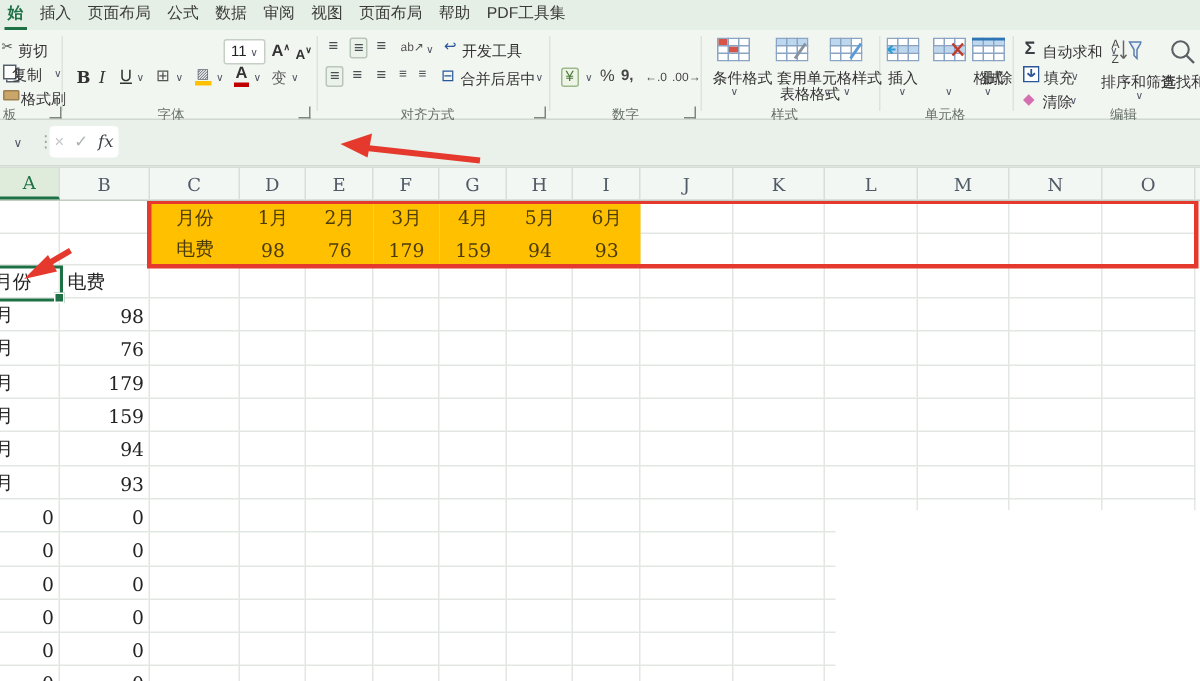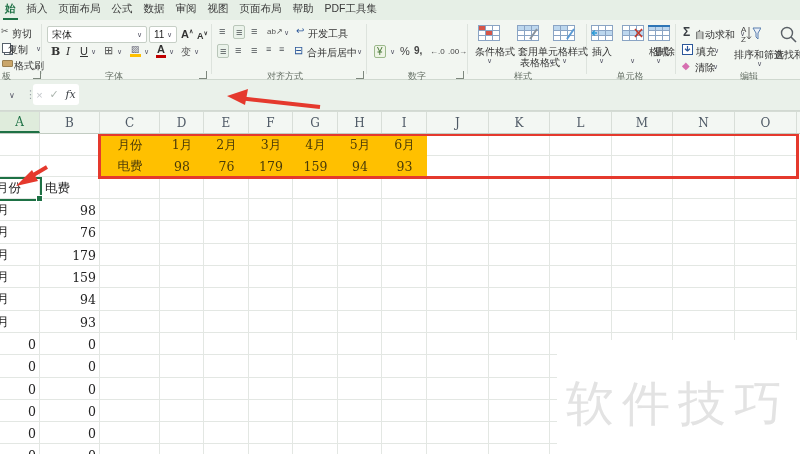--- a/index.html
+++ b/index.html
@@ -90,25 +90,20 @@
     <span class="ri" style="left:1px;top:6px;font-size:9px;color:#555">✂</span>
     <span class="ri" style="left:12px;top:7px">剪切</span>
     <span class="ri icCopy" style="left:2px;top:23px"></span>
     <span class="ri" style="left:8px;top:23px">复制</span>
     <span class="ri car" style="left:36px;top:25px">∨</span>
     <span class="ri icPb" style="left:2px;top:40px"></span>
     <span class="ri" style="left:14px;top:39px">格式刷</span>
     <span class="ri" style="left:2px;top:50px;font-size:9px;color:#667066">板</span>
     <span class="lnch" style="left:33px"></span>
 
-    <div class="wbox" style="left:47px;top:6px;width:100px;height:17px">
-      <span>宋体</span>
-        <span class="sp"></span>
-        <span class="car">∨</span>
-    </div>
     <div class="wbox" style="left:149px;top:6px;width:28px;height:17px">
       <span>11</span>
         <span class="sp"></span>
         <span class="car">∨</span>
     </div>
     <span class="ri" style="left:181px;top:7px;font-weight:bold;font-size:11px">A<sup style="font-size:6px">∧</sup></span>
     <span class="ri" style="left:197px;top:9px;font-weight:bold;font-size:9px">A<sup style="font-size:6px">∨</sup></span>
     <span class="ri" style="left:51px;top:25px;font-family:'DejaVu Serif',serif;font-weight:bold;font-size:11px">B</span>
     <span class="ri" style="left:66px;top:25px;font-family:'DejaVu Serif',serif;font-style:italic;font-size:11px">I</span>
     <span class="ri" style="left:80px;top:25px;text-decoration:underline;font-size:11px">U</span>
@@ -255,21 +250,20 @@
       <div class="colh" style="left: 427px; width: 62px;">J</div>
       <div class="colh" style="left: 489px; width: 61px;">K</div>
       <div class="colh" style="left: 550px; width: 62px;">L</div>
       <div class="colh" style="left: 612px; width: 61px;">M</div>
       <div class="colh" style="left: 673px; width: 62px;">N</div>
       <div class="colh" style="left: 735px; width: 62px;">O</div>
     </div>
 
   <div class="grid">
     <div class="mask"></div>
-    <div class="wm">软件技巧</div>
     <div class="redbox"></div>
     <div class="selbox"></div>
   <div class="vline" style="left: 39px;"></div>
       <div class="vline" style="left: 99px;"></div>
       <div class="vline" style="left: 159px;"></div>
       <div class="vline" style="left: 203px;"></div>
       <div class="vline" style="left: 248px;"></div>
       <div class="vline" style="left: 292px;"></div>
       <div class="vline" style="left: 337px;"></div>
       <div class="vline" style="left: 381px;"></div>

